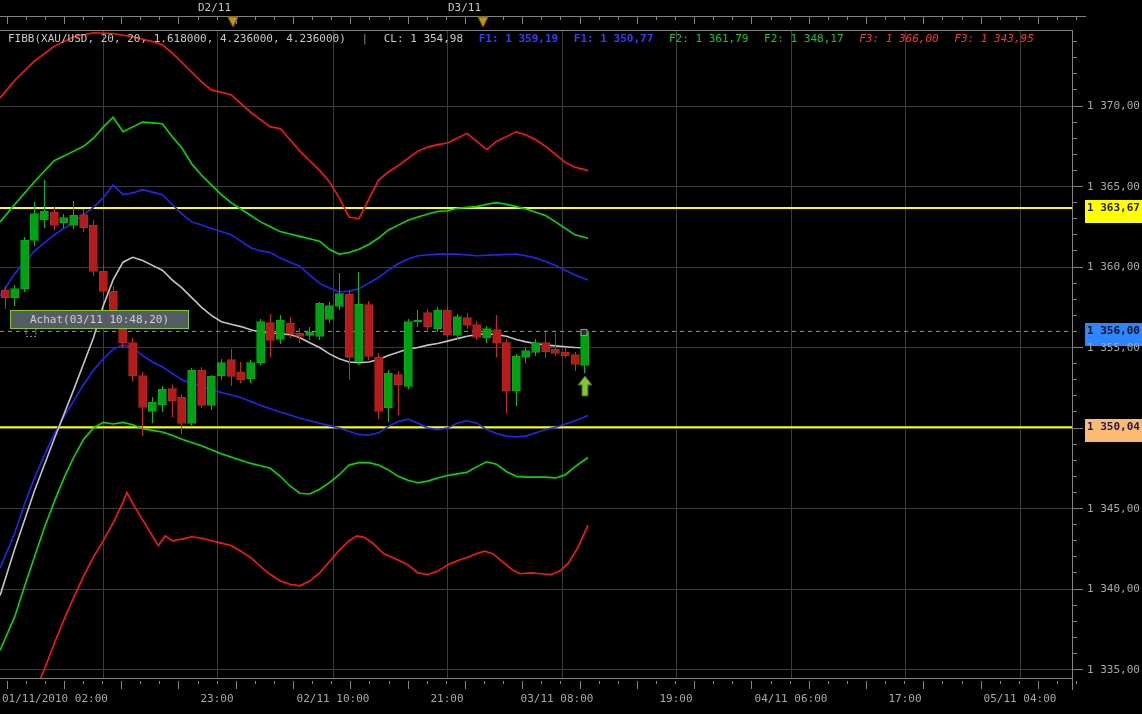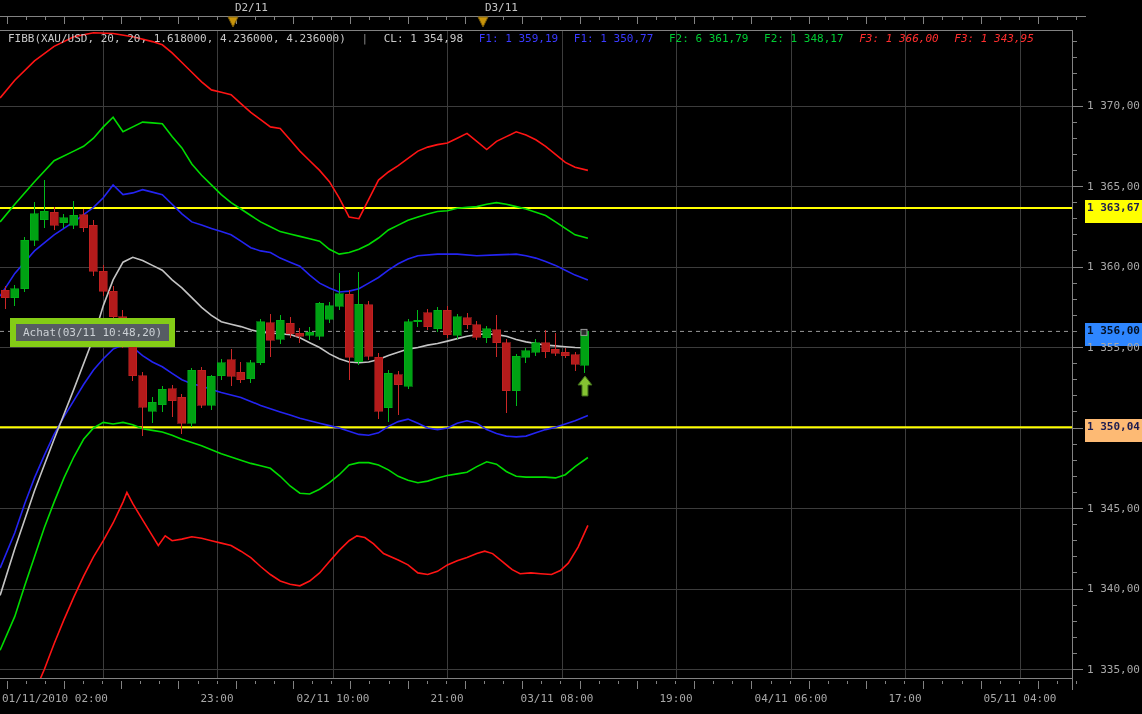--- a/index.html
+++ b/index.html
@@ -3,32 +3,32 @@
 <meta charset="utf-8">
 <style>
   html,body{margin:0;padding:0;background:#000;}
   #screen{position:relative;width:1142px;height:714px;background:#000;overflow:hidden;
           font-family:"DejaVu Sans Mono",monospace;font-size:11px;color:#a8a8a8;}
   #chart-svg{position:absolute;left:0;top:0;}
   .hdr{position:absolute;left:8px;top:32px;white-space:nowrap;font-size:11px;}
   .hdr span{margin-right:9px;}
   .seg-neutral{color:#c8c8c8;}
   .seg-sep{color:#8a8a8a;}
-  .seg-f1{color:#3a3aff;}
+  .seg-f1{color:#3a3aff;font-weight:bold;}
   .seg-f2{color:#00cc33;}
   .seg-f3{color:#ff2e2e;font-style:italic;}
-  .daylabel{position:absolute;top:1px;width:70px;text-align:right;color:#c4c4c4;}
+  .daylabel{position:absolute;top:1px;width:70px;text-align:left;color:#c4c4c4;}
   .pricelabel{position:absolute;left:1087px;color:#a8a8a8;white-space:nowrap;}
   .pricetag{position:absolute;left:1085px;width:55px;height:23px;line-height:15px;
             padding-left:2px;font-weight:bold;white-space:nowrap;}
   .timelabel{position:absolute;top:692px;width:110px;text-align:center;color:#a8a8a8;white-space:nowrap;}
   .timelabel.first{text-align:left;}
-  #tooltip{position:absolute;left:10px;top:318px;height:17px;line-height:17px;
-           background:#565c63;border:6px solid #84cc16;color:#ccd1d5;
-           padding:0 7px;white-space:nowrap;}
+  #tooltip{position:absolute;left:10px;top:310px;height:17px;line-height:17px;
+           background:#565c63;border:1px solid #84cc16;color:#ccd1d5;
+           padding:0 19px;white-space:nowrap;}
 </style>
 </head>
 <body>
 
 <div id="screen">
 
   <svg id="chart-svg" width="1142" height="714">
       <defs>
         <clipPath id="plotclip">
           <rect x="0" y="30" width="1072" height="648"></rect>
@@ -347,21 +347,21 @@
       <polygon points="228,17 238,17 233,27" fill="#c8940a" stroke="#7d5c06"></polygon>
       <polygon points="478,17 488,17 483,27" fill="#c8940a" stroke="#7d5c06"></polygon>
     </svg>
 
   <div class="hdr">
     <span class="seg-neutral">FIBB(XAU/USD, 20, 20, 1.618000, 4.236000, 4.236000)</span>
     <span class="seg-sep">|</span>
     <span class="seg-neutral">CL: 1 354,98</span>
     <span class="seg-f1">F1: 1 359,19</span>
     <span class="seg-f1">F1: 1 350,77</span>
-    <span class="seg-f2">F2: 6 361,79</span>
+    <span class="seg-f2">F2: 1 361,79</span>
     <span class="seg-f2">F2: 1 348,17</span>
     <span class="seg-f3">F3: 1 366,00</span>
     <span class="seg-f3">F3: 1 343,95</span>
   </div>
 
   <div class="daylabel" id="day-0" style="left: 198px;">D2/11</div>
   <div class="daylabel" id="day-1" style="left: 448px;">D3/11</div>
 
   <div id="tooltip">Achat(03/11 10:48,20)</div>
 

